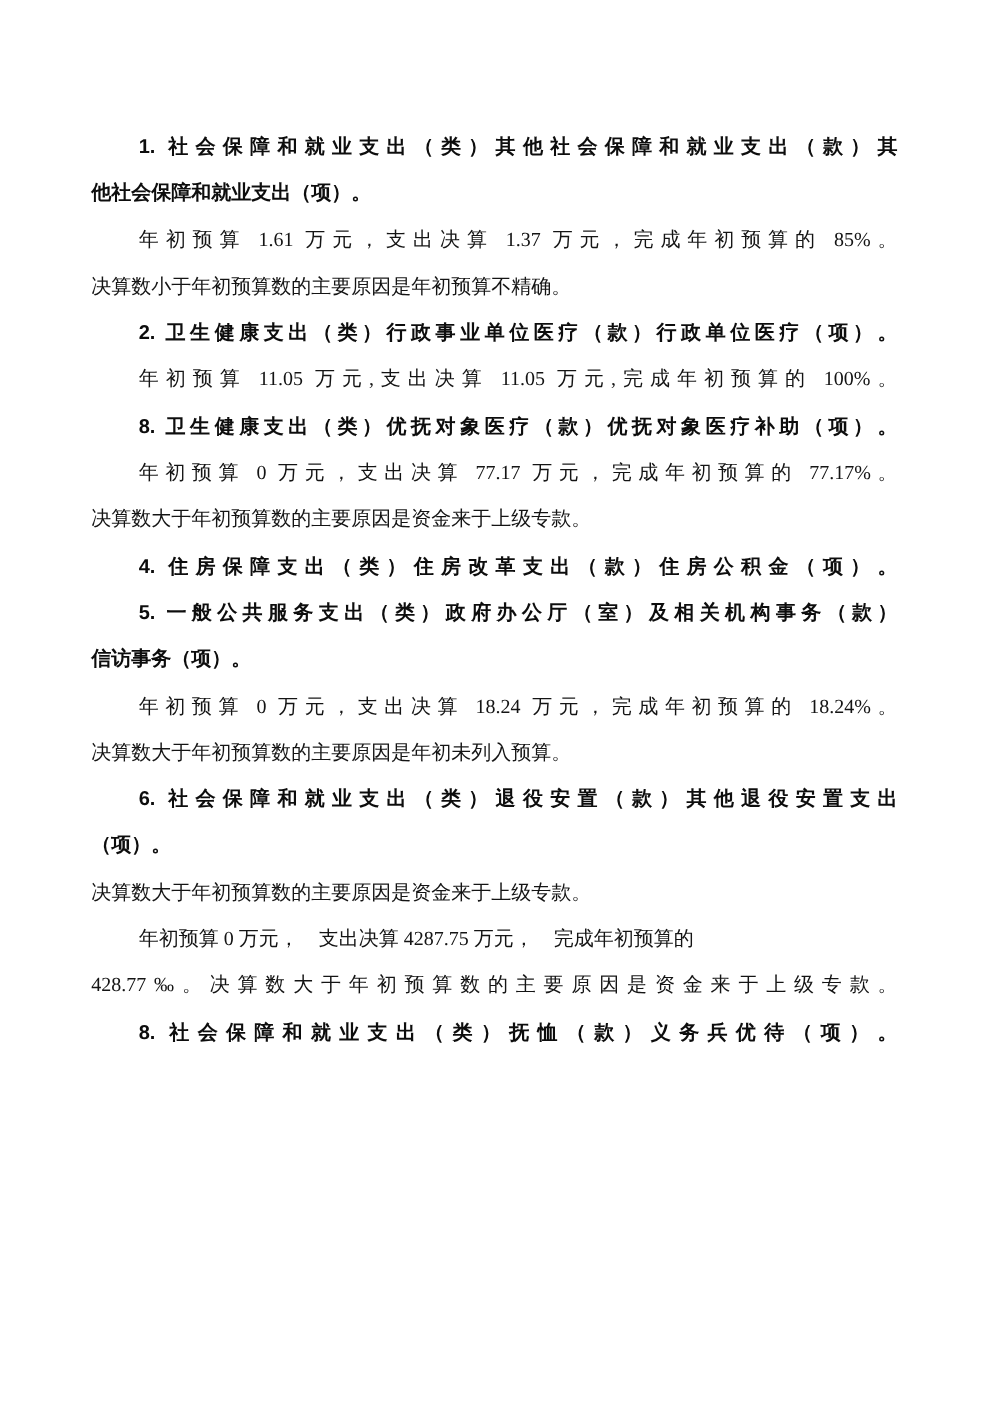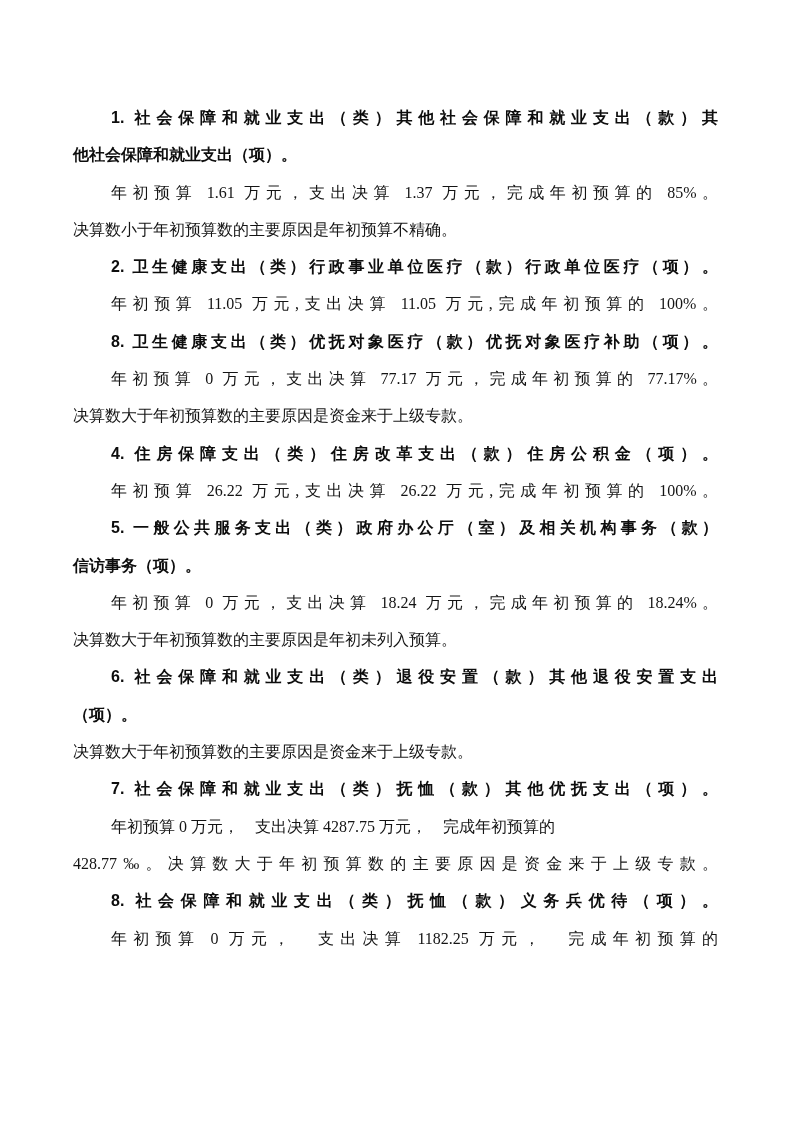--- a/index.html
+++ b/index.html
@@ -61,41 +61,38 @@
     </section>
 
     <section>
       <div class="ln hd ind fill">8. 卫生健康支出（类）优抚对象医疗（款）优抚对象医疗补助（项）。</div>
       <div class="ln ind fill">年初预算 0 万元，支出决算 77.17 万元，完成年初预算的 77.17%。</div>
       <div class="ln">决算数大于年初预算数的主要原因是资金来于上级专款。</div>
     </section>
 
     <section>
       <div class="ln hd ind fill">4. 住房保障支出（类）住房改革支出（款）住房公积金（项）。</div>
-      <div class="ln ind fill">年初预算 26.22 万元,支出决算 26.22 万元,完成年初预算的 100%。</div>
     </section>
 
     <section>
       <div class="ln hd ind fill">5. 一般公共服务支出（类）政府办公厅（室）及相关机构事务（款）</div>
       <div class="ln hd">信访事务（项）。</div>
       <div class="ln ind fill">年初预算 0 万元，支出决算 18.24 万元，完成年初预算的 18.24%。</div>
       <div class="ln">决算数大于年初预算数的主要原因是年初未列入预算。</div>
     </section>
 
     <section>
       <div class="ln hd ind fill">6. 社会保障和就业支出（类）退役安置（款）其他退役安置支出</div>
       <div class="ln hd">（项）。</div>
       <div class="ln">决算数大于年初预算数的主要原因是资金来于上级专款。</div>
     </section>
 
     <section>
-      <div class="ln hd ind fill">7. 社会保障和就业支出（类）抚恤（款）其他优抚支出（项）。</div>
       <div class="ln ind">年初预算 0 万元，　支出决算 4287.75 万元，　完成年初预算的</div>
       <div class="ln fill">428.77‰。决算数大于年初预算数的主要原因是资金来于上级专款。</div>
     </section>
 
     <section>
       <div class="ln hd ind fill">8. 社会保障和就业支出（类）抚恤（款）义务兵优待（项）。</div>
-      <div class="ln ind fill">年初预算 0 万元，　支出决算 1182.25 万元，　完成年初预算的</div>
     </section>
 
   </div>
 </div>
 
 </body></html>

